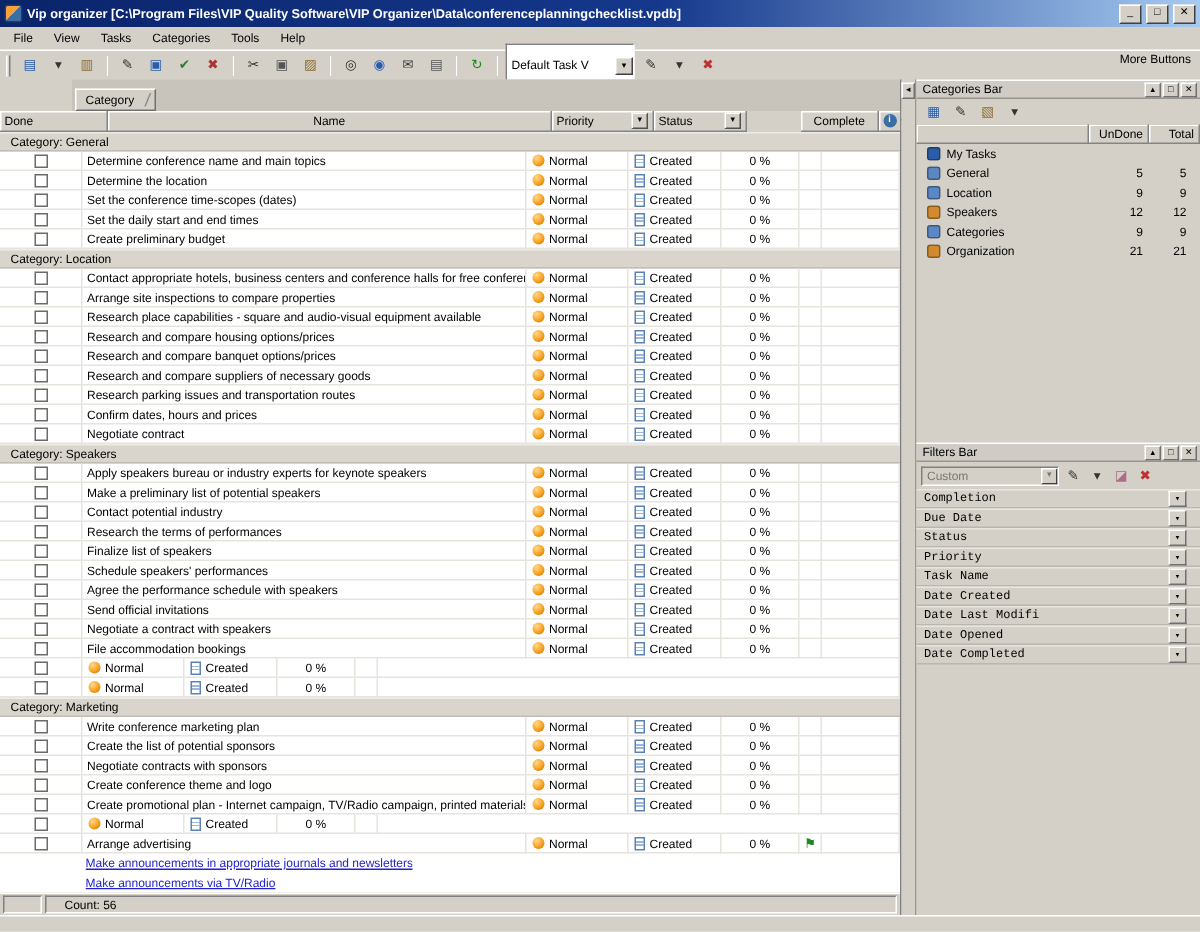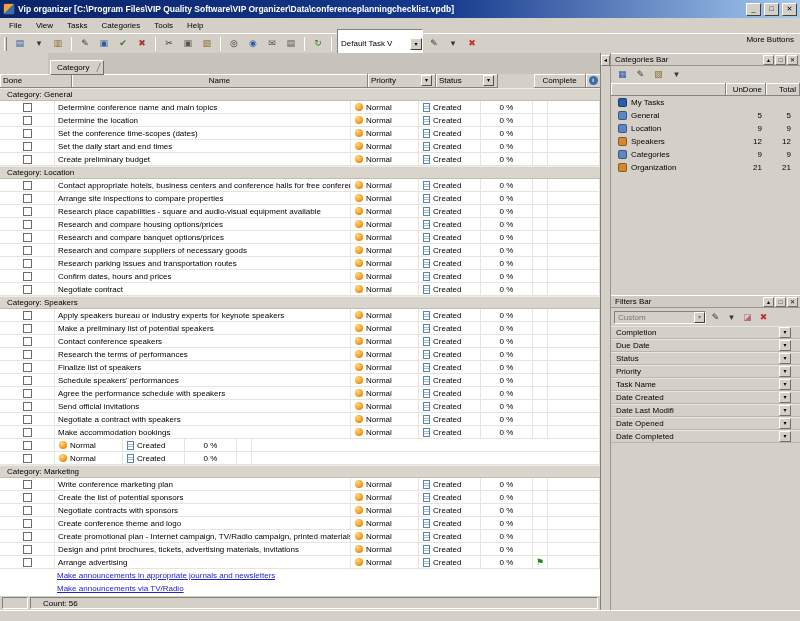--- a/index.html
+++ b/index.html
@@ -122,21 +122,21 @@
   .cat-filler { height:121px; flex:none; }
 
   .filters-toolbar { height:18px; flex:none; display:flex; align-items:center; padding:2px 3px; gap:2px; }
   .preset-combo { width:92px; height:13px; display:flex; align-items:center; border:1px solid;
                   border-color:#808080 #fff #fff #808080; background:#d4d0c8; font-size:8px; color:#7c786f;
                   padding-left:3px; white-space:nowrap; overflow:hidden; flex:none; }
   .preset-dd { width:11px; height:11px; margin-left:auto; flex:none; background:#d4d0c8; border:1px solid;
                border-color:#fff #404040 #404040 #fff; text-align:center; font-size:6px; line-height:9px; }
   .filter-btn { width:15px; height:14px; display:flex; align-items:center; justify-content:center; font-size:9px; flex:none; }
 
-  .filter-fields { flex:none; }
+  .filter-fields { flex:none;font-family:Liberation Mono, monospace; }
   .filter-row { height:13px; display:flex; align-items:center; background:#d4d0c8;
                 border-bottom:1px solid #bab6ae; border-top:1px solid #e8e5df; font-size:8px; }
   .filter-label { padding-left:5px; flex:1; white-space:nowrap; overflow:hidden; }
   .filter-dd { width:12px; height:11px; margin-right:9px; flex:none; background:#d4d0c8; border:1px solid;
                border-color:#fff #707070 #707070 #fff; text-align:center; }
   .dd-glyph { font-size:6px; line-height:9px; display:block; }
 
   .panel-filler { flex:1; }
 
   .bottom-strip { height:11px; flex:none; background:#d4d0c8; border-top:1px solid #fff; }
@@ -539,21 +539,21 @@
               <span>Created</span>
             </div>
             <div class="cell col-complete">0 %</div>
             <div class="cell col-flag"></div>
             <div class="cell col-info"></div>
           </div>
           <div class="task-row">
             <div class="cell col-done">
               <span class="checkbox"></span>
             </div>
-            <div class="cell col-name">Contact conference speakers</div>
+            <div class="cell col-name">Contact potential industry</div>
             <div class="cell col-priority">
               <span class="priority-ball"></span>
               <span>Normal</span>
             </div>
             <div class="cell col-status">
               <span class="status-page"></span>
               <span>Created</span>
             </div>
             <div class="cell col-complete">0 %</div>
             <div class="cell col-flag"></div>
@@ -658,21 +658,21 @@
               <span>Created</span>
             </div>
             <div class="cell col-complete">0 %</div>
             <div class="cell col-flag"></div>
             <div class="cell col-info"></div>
           </div>
           <div class="task-row">
             <div class="cell col-done">
               <span class="checkbox"></span>
             </div>
-            <div class="cell col-name">Make accommodation bookings</div>
+            <div class="cell col-name">File accommodation bookings</div>
             <div class="cell col-priority">
               <span class="priority-ball"></span>
               <span>Normal</span>
             </div>
             <div class="cell col-status">
               <span class="status-page"></span>
               <span>Created</span>
             </div>
             <div class="cell col-complete">0 %</div>
             <div class="cell col-flag"></div>
@@ -795,21 +795,20 @@
               <span>Created</span>
             </div>
             <div class="cell col-complete">0 %</div>
             <div class="cell col-flag"></div>
             <div class="cell col-info"></div>
           </div>
           <div class="task-row">
             <div class="cell col-done">
               <span class="checkbox"></span>
             </div>
-            <div class="cell col-name">Design and print brochures, tickets, advertising materials, invitations</div>
             <div class="cell col-priority">
               <span class="priority-ball"></span>
               <span>Normal</span>
             </div>
             <div class="cell col-status">
               <span class="status-page"></span>
               <span>Created</span>
             </div>
             <div class="cell col-complete">0 %</div>
             <div class="cell col-flag"></div>

